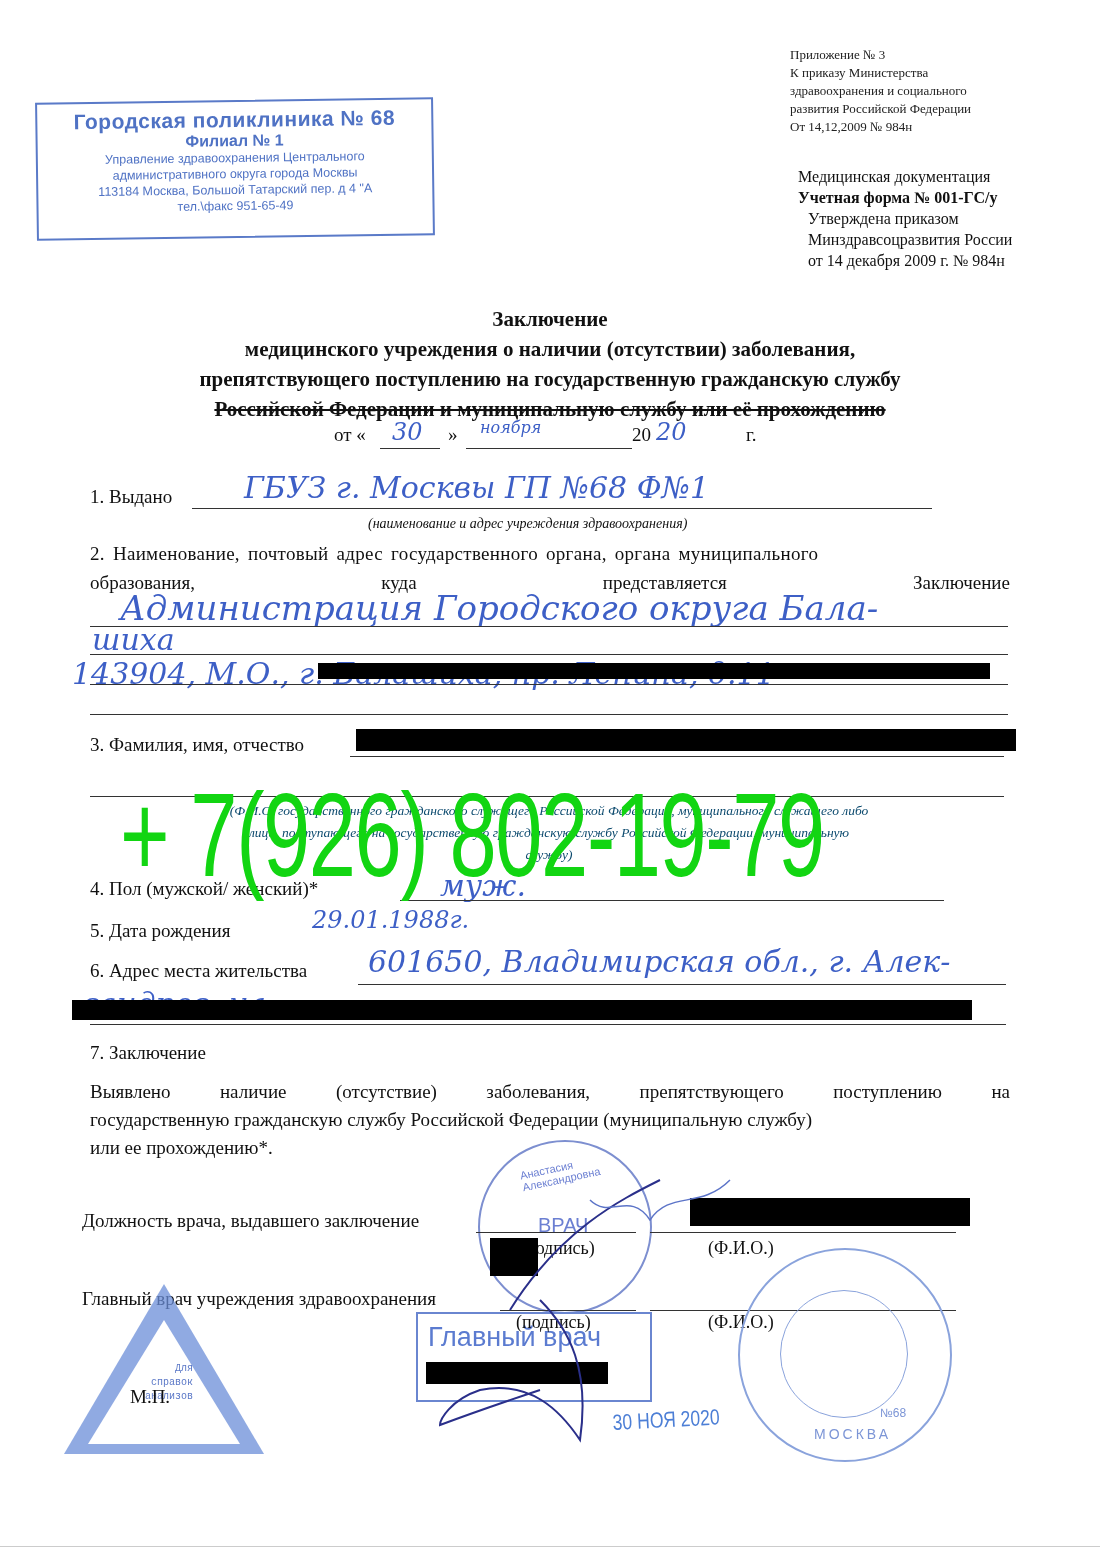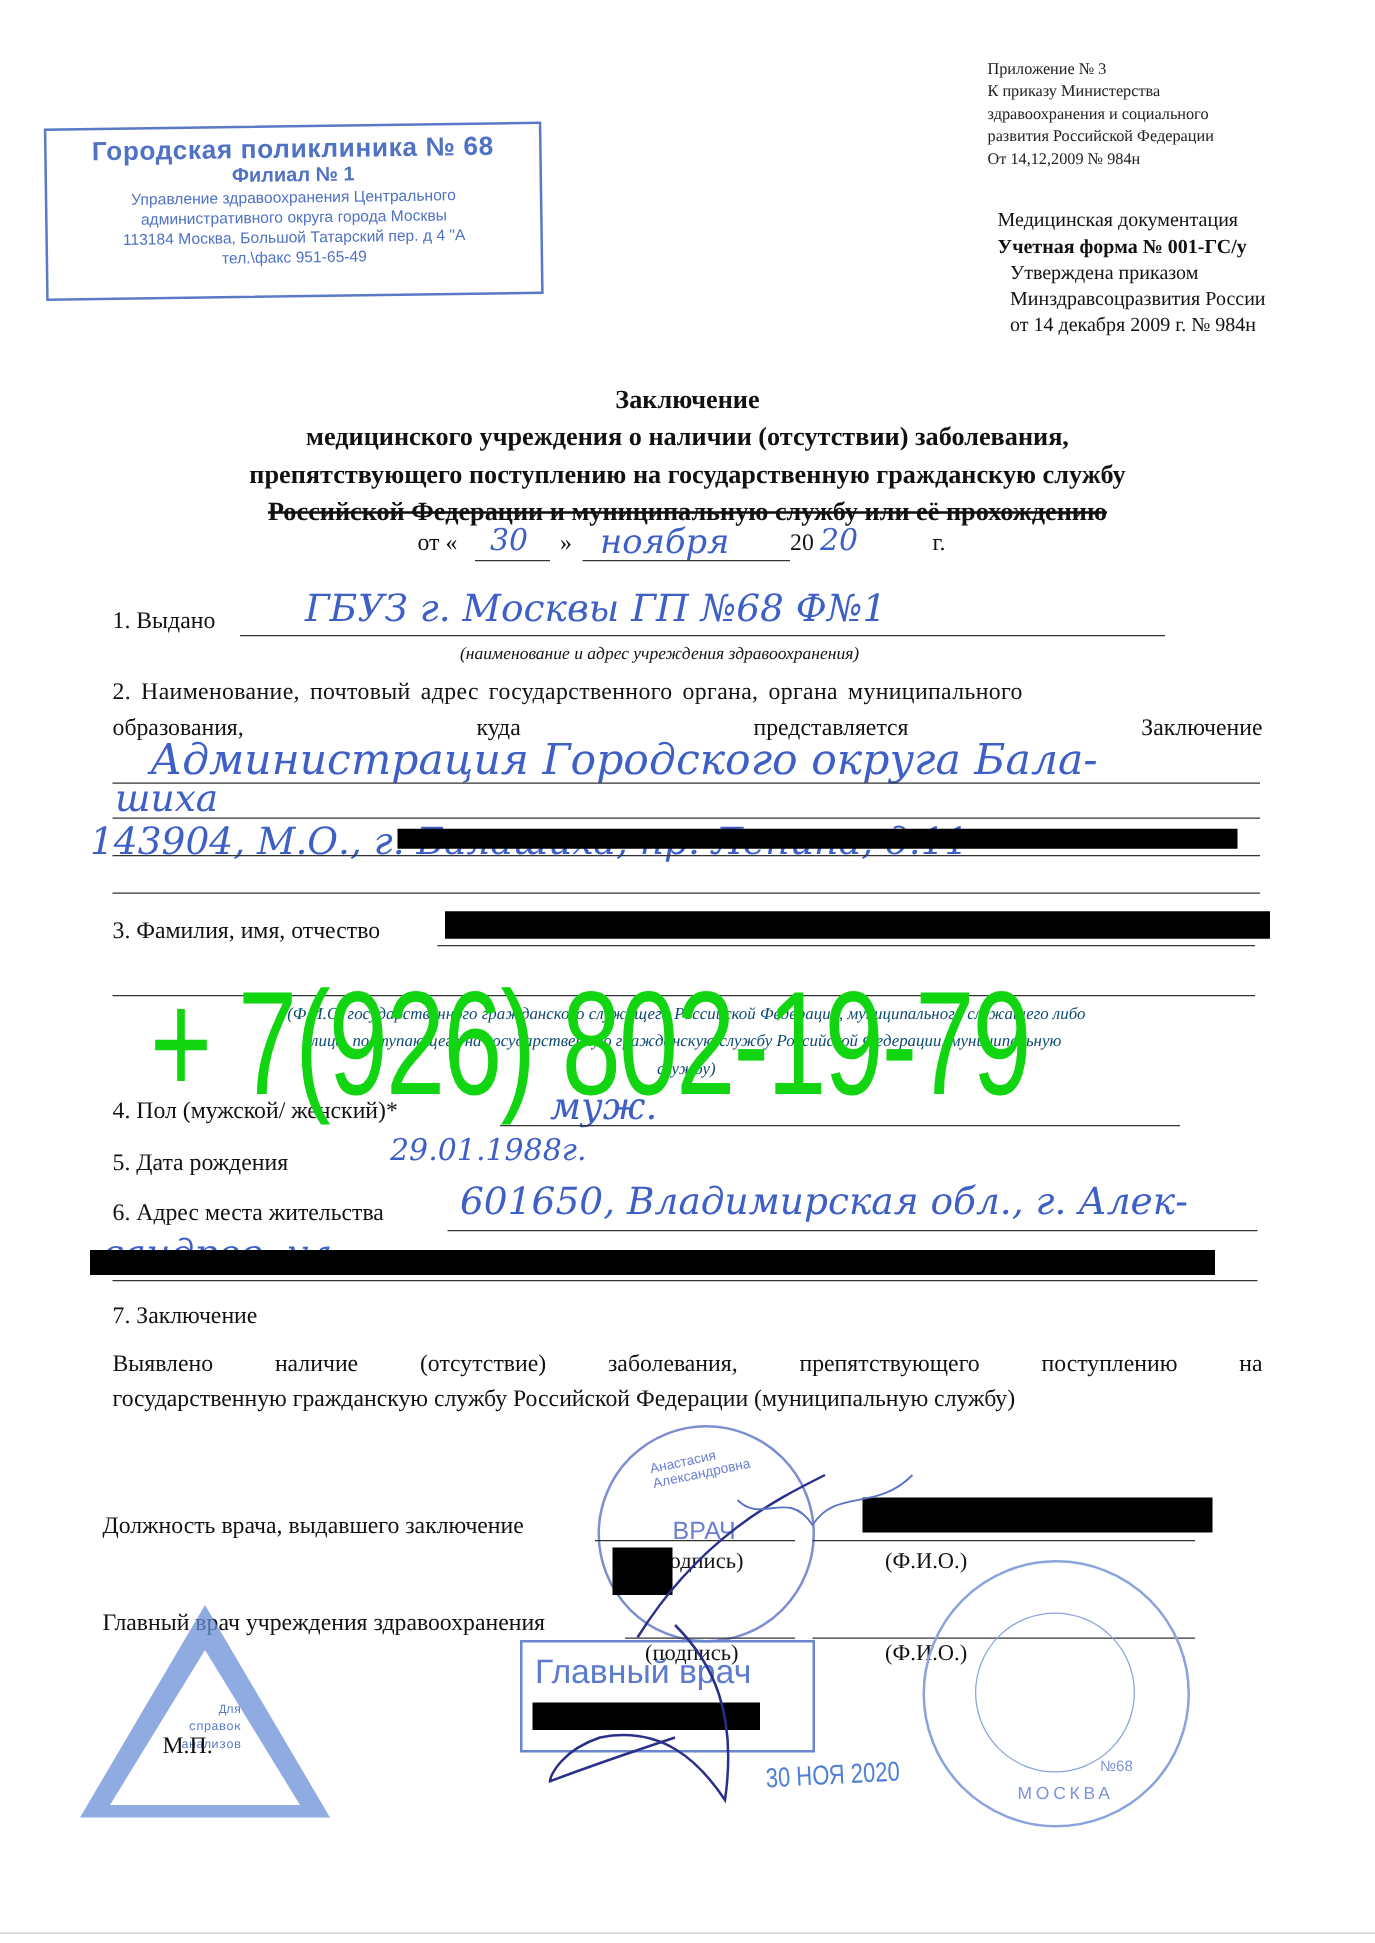--- a/index.html
+++ b/index.html
@@ -84,21 +84,21 @@
   <div>Заключение</div>
   <div>медицинского учреждения о наличии (отсутствии) заболевания,</div>
   <div>препятствующего поступлению на государственную гражданскую службу</div>
   <div class="strike">Российской Федерации и муниципальную службу или её прохождению</div>
 </div>
 
 <div class="abs txt" style="left:334px; top:424px;">от «</div>
 <div class="abs hand" style="left:392px; top:418px; font-size:24px;">30</div>
 <div class="line" style="left:380px; top:448px; width:60px;"></div>
 <div class="abs txt" style="left:448px; top:424px;">»</div>
-<div class="abs hand" style="left:480px; top:418px; font-size:27px;">ноября</div>
+<div class="abs hand" style="left:480px; top:418px; font-size:16px;">ноября</div>
 <div class="line" style="left:466px; top:448px; width:166px;"></div>
 <div class="abs txt" style="left:632px; top:424px;">20</div>
 <div class="abs hand" style="left:656px; top:418px; font-size:24px;">20</div>
 <div class="abs txt" style="left:746px; top:424px;">г.</div>
 
 <div class="abs txt" style="left:90px; top:486px;">1. Выдано</div>
 <div class="abs hand" style="left:200px; top:470px; font-size:30px;margin-left:44px;">ГБУЗ г. Москвы ГП №68 Ф№1</div>
 <div class="line" style="left:192px; top:508px; width:740px;"></div>
 <div class="abs small-ital" style="left:368px; top:516px;">(наименование и адрес учреждения здравоохранения)</div>
 
@@ -139,20 +139,21 @@
 <div class="abs hand" style="left:368px; top:944px; font-size:30px; white-space:nowrap;">601650, Владимирская обл., г. Алек-</div>
 <div class="line" style="left:358px; top:984px; width:648px;"></div>
 <div class="abs hand" style="left:82px; top:986px; font-size:30px;">сандров, ул. ...</div>
 <div class="redact" style="left:72px; top:1000px; width:900px; height:20px;"></div>
 <div class="line" style="left:90px; top:1024px; width:916px;"></div>
 
 <div class="abs txt" style="left:90px; top:1042px;">7. Заключение</div>
 <div class="abs txt" style="left:90px; top:1078px; width:920px; line-height:28px;">
   <div style="text-align:justify; text-align-last:justify;">Выявлено наличие (отсутствие) заболевания, препятствующего  поступлению на</div>
   <div>государственную гражданскую службу Российской Федерации (муниципальную службу)</div>
+  <div>или ее прохождению*.</div>
 </div>
 
 <div class="abs round-stamp stamp-doc sans">
   <div style="position:absolute; left:40px; top:14px; transform:rotate(-12deg);">Анастасия Александровна</div>
   <div style="position:absolute; left:58px; top:72px; font-size:20px;">ВРАЧ</div>
 </div>
 
 <div class="abs txt" style="left:82px; top:1210px;">Должность врача, выдавшего заключение</div>
 <div class="line" style="left:476px; top:1232px; width:160px;"></div>
 <div class="line" style="left:650px; top:1232px; width:306px;"></div>

